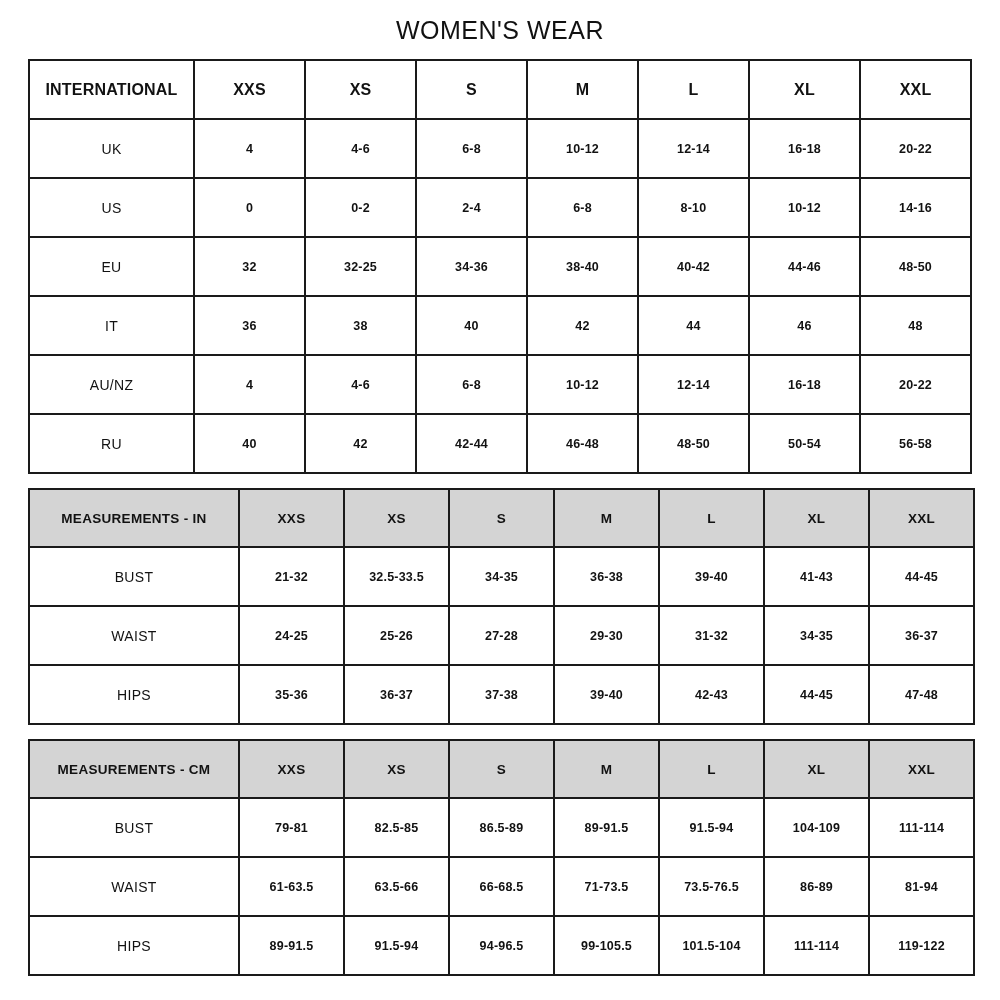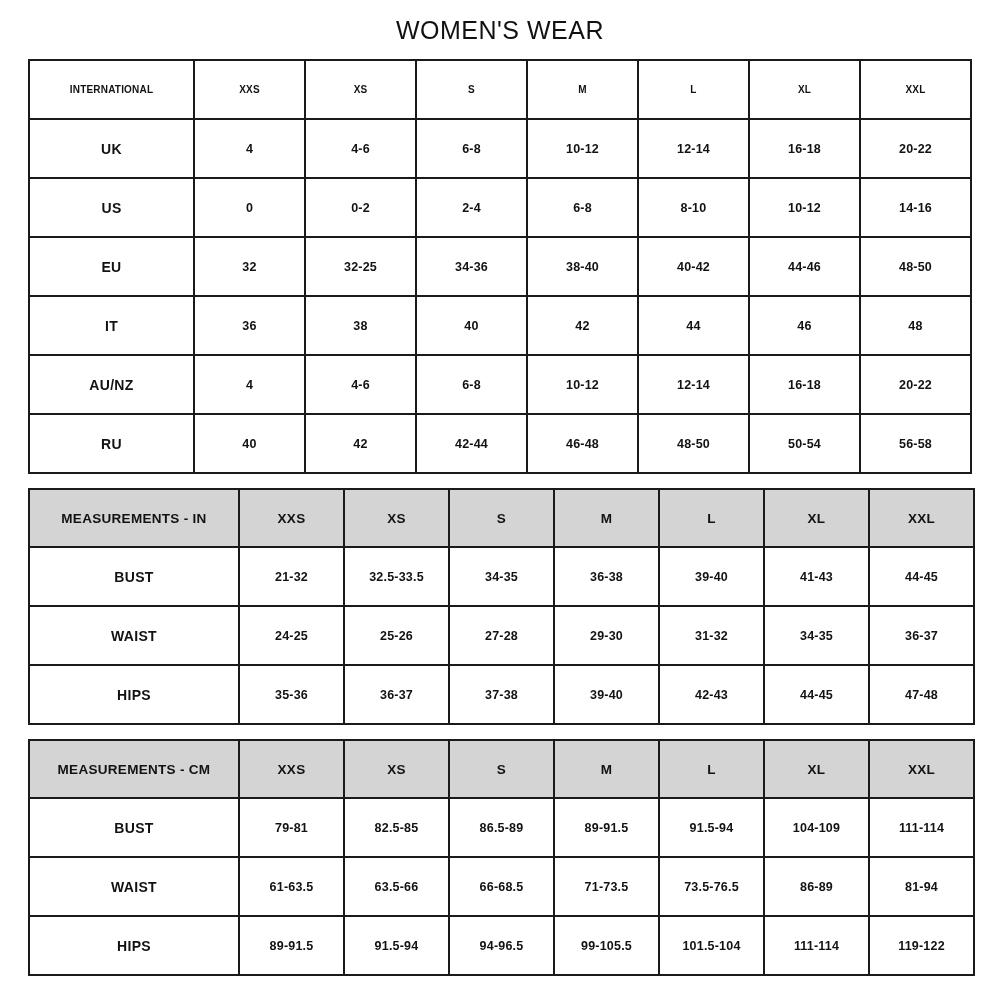--- a/index.html
+++ b/index.html
@@ -48,33 +48,33 @@
   }
   .banner {
     background: #d4d4d4;
     font-size: 14px;
     letter-spacing: 0.6px;
     font-weight: 700;
     height: 54px;
   }
   .hdr-cell {
     background: #ffffff;
-    font-size: 10px;
+    font-size: 16px;
     letter-spacing: 0.2px;
   }
   .grey-hdr {
     background: #d4d4d4;
     font-size: 13.5px;
     letter-spacing: 0.3px;
     height: 56px;
   }
   .rowlabel {
     font-size: 14px;
     letter-spacing: 0.3px;
-    font-weight: 700;
+    font-weight: 400;
     margin-left: 30px;
   }
   .rowlabel-left {
     font-size: 13.5px;
     letter-spacing: 0.3px;
     font-weight: 700;
   }
   .val {
     font-size: 12.5px;
     font-weight: 700;

